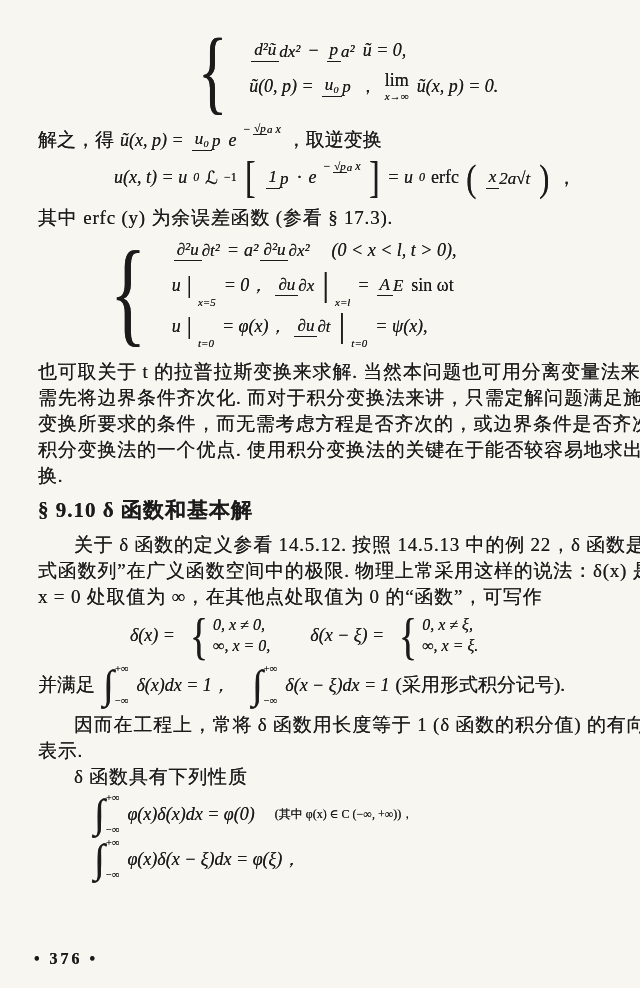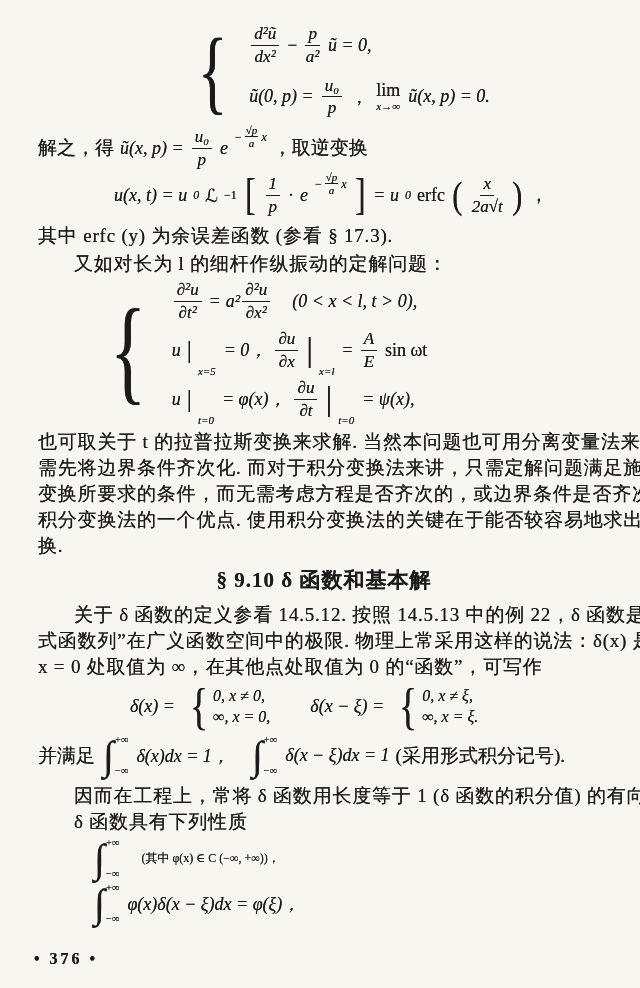--- a/index.html
+++ b/index.html
@@ -8,21 +8,21 @@
     background:#f8f6f0;color:#1b1b1b;
     font-family:"Liberation Serif","DejaVu Serif",serif;
     text-shadow:0 0 .5px rgba(20,20,20,.85);
   }
   .content{padding:24px 30px 0 38px;}
   
   .mrow{display:flex;align-items:center;gap:6px;font-size:18px;font-style:italic;white-space:nowrap;}
   .up{font-style:normal;}
   .cn{font-style:normal;font-size:19px;}
   
-  .frac{display:inline-flex;flex-direction:column;align-items:center;vertical-align:middle;line-height:1.15;font-size:17px;margin:0 2px;}
+  .frac{display:inline-flex;flex-direction:row;align-items:center;vertical-align:middle;line-height:1.15;font-size:17px;margin:0 2px;}
   .frac .num{border-bottom:1.4px solid #1b1b1b;padding:0 3px 1px;}
   .frac .den{padding-top:1px;}
   .frac.mini{font-size:11px;line-height:1.05;}
   .frac.mini .num{border-bottom-width:1px;padding:0 1px;}
   
   .exp{display:inline-flex;align-items:center;gap:1px;font-size:12px;transform:translateY(-11px);margin-left:1px;}
   
   .lim{display:inline-flex;flex-direction:column;align-items:center;line-height:1;font-style:normal;margin:0 2px;text-align:center;}
   .lim .lb{font-size:11px;margin-top:2px;font-style:italic;}
   
@@ -40,21 +40,21 @@
   .intw .isign{font-size:40px;line-height:1;font-style:normal;}
   .intw .ilims{display:inline-flex;flex-direction:column;justify-content:space-between;height:42px;font-size:10.5px;font-style:normal;line-height:1;margin-left:1px;}
   
   .cases{display:inline-flex;align-items:center;margin:0 2px;}
   .cases .cbr{font-size:50px;font-weight:400;font-style:normal;line-height:.85;transform:scaleX(.75);display:inline-block;}
   .cases .crows{display:inline-flex;flex-direction:column;gap:3px;font-size:16px;margin-left:2px;}
   
   .tline{font-size:19px;line-height:26px;letter-spacing:.8px;white-space:nowrap;}
   .ind{padding-left:36px;}
   .colgap{display:flex;flex-direction:column;}
-  .sect{font-size:21px;font-weight:bold;text-align:center;letter-spacing:1px;}
+  .sect{font-size:21px;font-weight:bold;text-align:left;letter-spacing:1px;}
   .subsect{font-size:23px;letter-spacing:1px;}
   .pagenum{position:absolute;left:34px;bottom:20px;font-size:16px;font-weight:bold;letter-spacing:3px;}
   .spacer8{display:inline-block;width:8px;}
   .spacer18{display:inline-block;width:18px;}
 </style>
 </head>
 <body>
 
 <div class="page">
   <div class="content">
@@ -137,21 +137,20 @@
       <span class="frac">
           <span class="num">x</span>
           <span class="den">2a√t</span>
         </span>
       <span class="bigpr">)</span>
       <span class="cn">，</span>
     </div>
 
     <div class="tline" style="margin-top:7px;font-family:Liberation Serif, serif;">其中 erfc (y) 为余误差函数 (参看 § 17.3).</div>
 
-    <div class="tline ind" style="margin-top:2px;">又如对长为 l 的细杆作纵振动的定解问题：</div>
 
     <div class="mrow" style="margin-top:3px;margin-left:72px;">
       <span class="sysbr" style="font-size:116px;">{</span>
       <div class="colgap" style="gap:7px;">
         <div class="mrow">
           <span class="frac">
               <span class="num">∂²u</span>
               <span class="den">∂t²</span>
             </span>
           <span class="up">=</span>
@@ -252,32 +251,34 @@
             <span>+∞</span>
             <span>−∞</span>
           </span>
         </span>
       <span>δ(x − ξ)dx = 1</span>
       <span class="cn">(采用形式积分记号).</span>
     </div>
 
     <div style="margin-top:6px;">
       <div class="tline ind">因而在工程上，常将 δ 函数用长度等于 1 (δ 函数的积分值) 的有向线段来</div>
+      <div class="tline">表示.</div>
     </div>
 
     <div class="tline ind">δ 函数具有下列性质</div>
 
     <div class="mrow" style="margin-top:3px;margin-left:54px;">
       <span class="intw">
           <span class="isign">∫</span>
           <span class="ilims">
             <span>+∞</span>
             <span>−∞</span>
           </span>
         </span>
+      <span>φ(x)δ(x)dx = φ(0)</span>
       <span class="spacer8"></span>
       <span class="cn" style="font-size:12px;">(其中 φ(x) ∈ C (−∞, +∞))，</span>
     </div>
 
     <div class="mrow" style="margin-top:3px;margin-left:54px;">
       <span class="intw">
           <span class="isign">∫</span>
           <span class="ilims">
             <span>+∞</span>
             <span>−∞</span>

